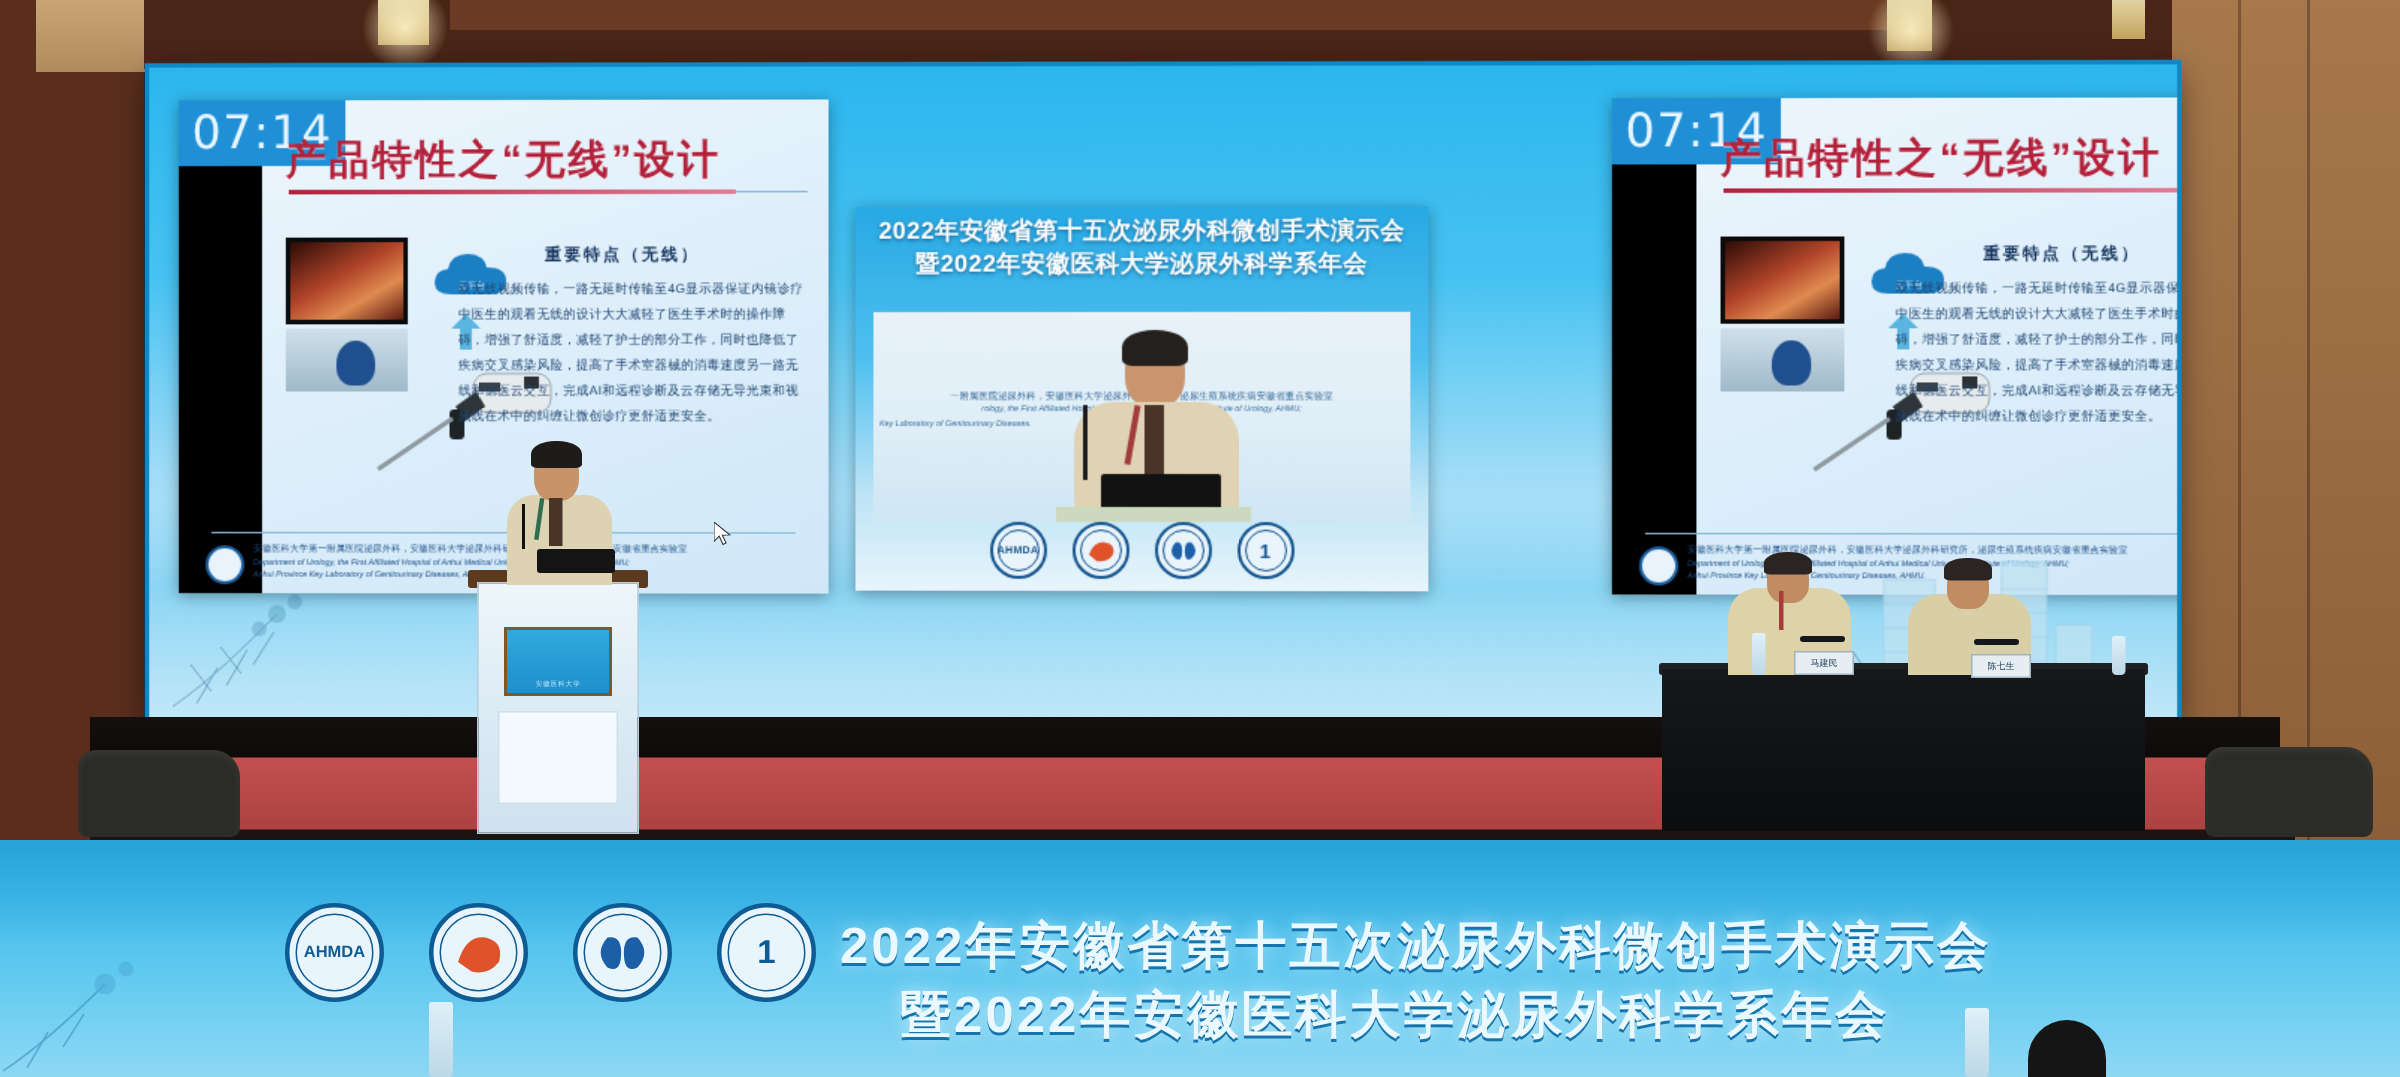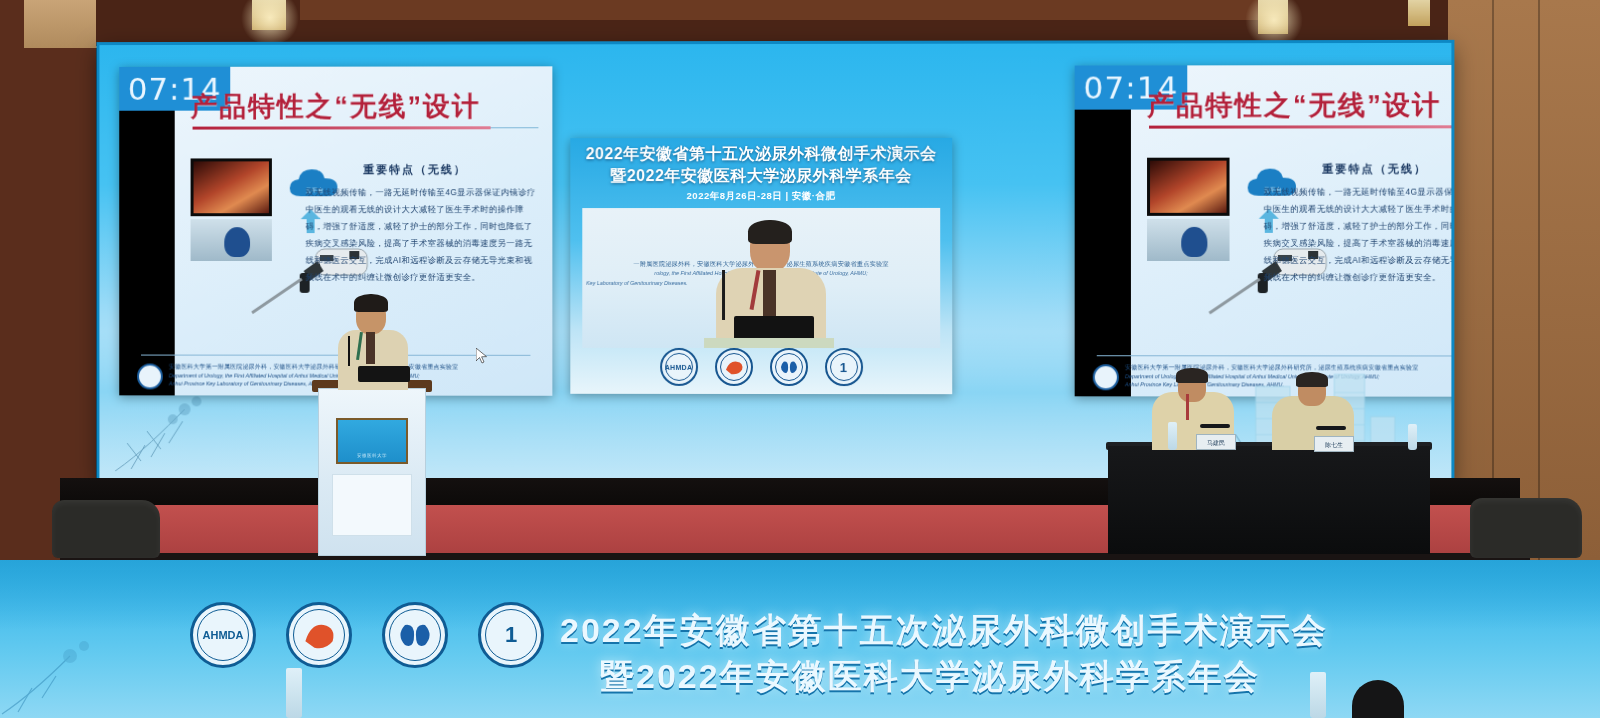--- a/index.html
+++ b/index.html
@@ -238,21 +238,20 @@
         <div class="foot-cn">安徽医科大学第一附属医院泌尿外科，安徽医科大学泌尿外科研究所，泌尿生殖系统疾病安徽省重点实验室</div>
         <div class="foot-en">Department of Urology, the First Affiliated Hospital of Anhui Medical University, Institute of Urology, AHMU;</div>
         <div class="foot-en">Anhui Province Key Laboratory of Genitourinary Diseases, AHMU.</div>
       </div>
     </div>
 
     <div class="scr" id="scrC">
       <div style="position:absolute;inset:0;background:linear-gradient(180deg,#27a9e4,#4fc0ef 40%,#bde4f6 75%,#e8f5fb 100%);"></div>
       <div class="cc-title">2022年安徽省第十五次泌尿外科微创手术演示会</div>
       <div class="cc-title2">暨2022年安徽医科大学泌尿外科学系年会</div>
-      <div class="cc-date">2022年8月26日-28日  |  安徽·合肥</div>
 
       <div class="cc-video">
         <div class="vid-ovl1">一附属医院泌尿外科，安徽医科大学泌尿外科研究所，泌尿生殖系统疾病安徽省重点实验室</div>
         <div class="vid-ovl2">rology, the First Affiliated Hospital of Anhui Medical University, Institute of Urology, AHMU;</div>
         <div class="vid-ovl3">Key Laboratory of Genitourinary Diseases.</div>
 
         <div class="sp-head" style="left:168px;top:16px;width:40px;height:48px;background:#c9956e;"></div>
         <div style="position:absolute;left:166px;top:12px;width:44px;height:24px;background:#24201d;border-radius:48% 48% 18% 18%;"></div>
         <div class="sp-body" style="left:134px;top:60px;width:110px;height:80px;background:#dfd3b4;border-radius:26px 26px 0 0;"></div>
         <div style="position:absolute;left:181px;top:62px;width:13px;height:46px;background:#4a3327;"></div>

